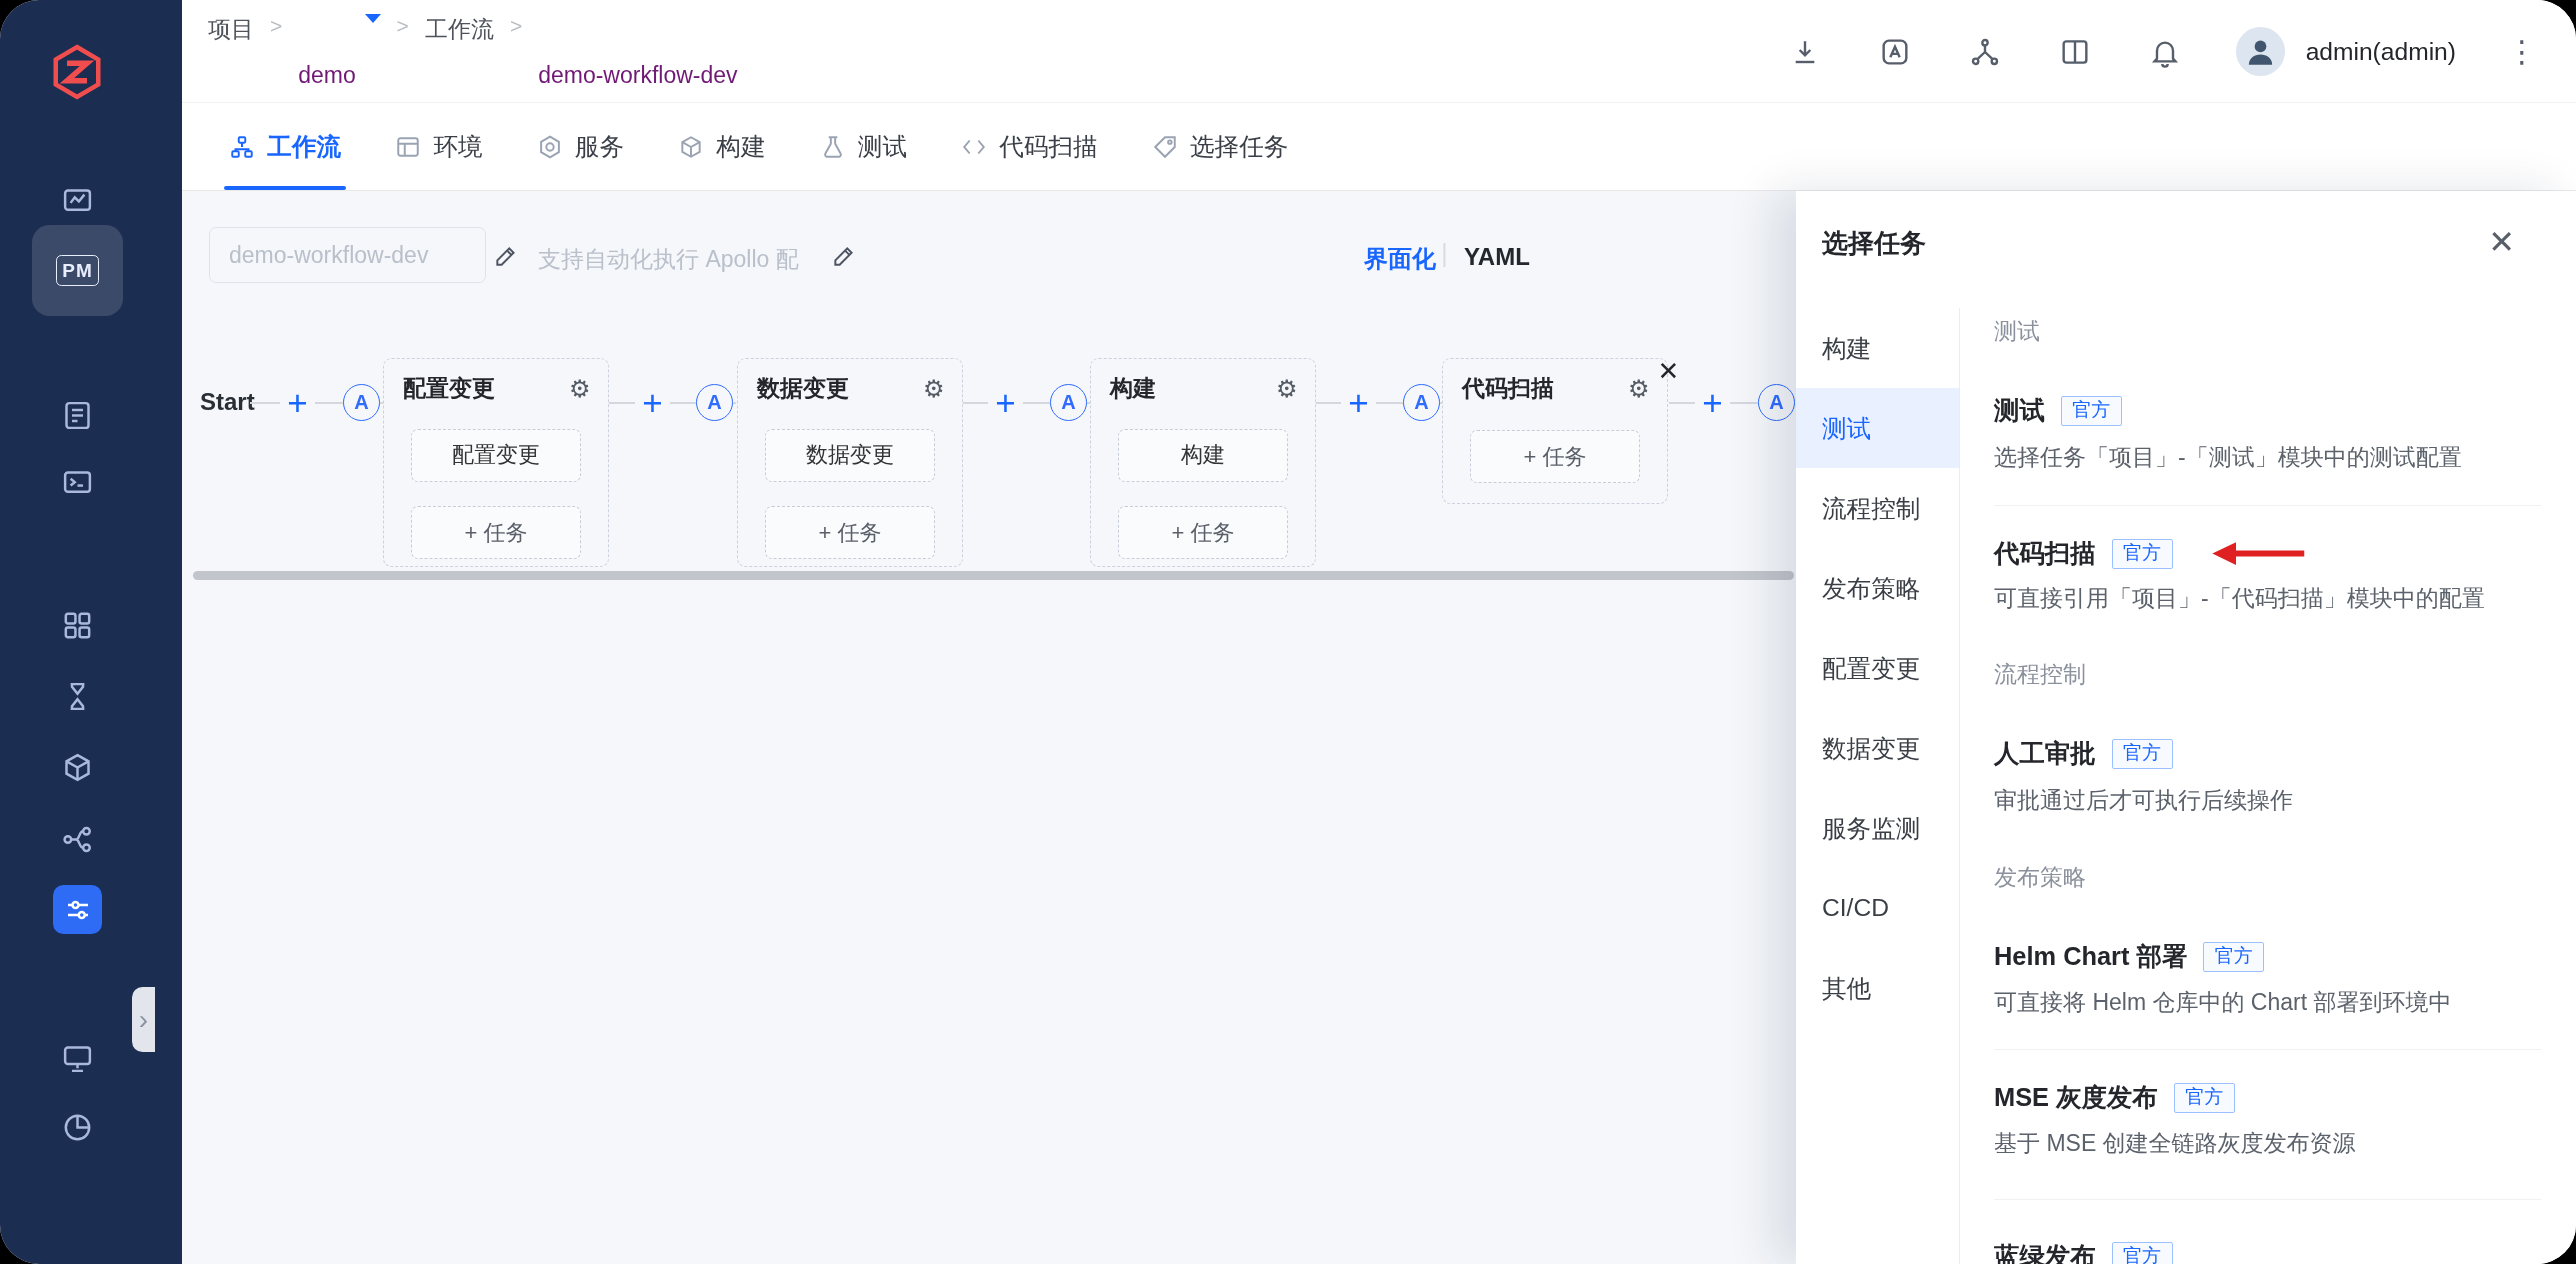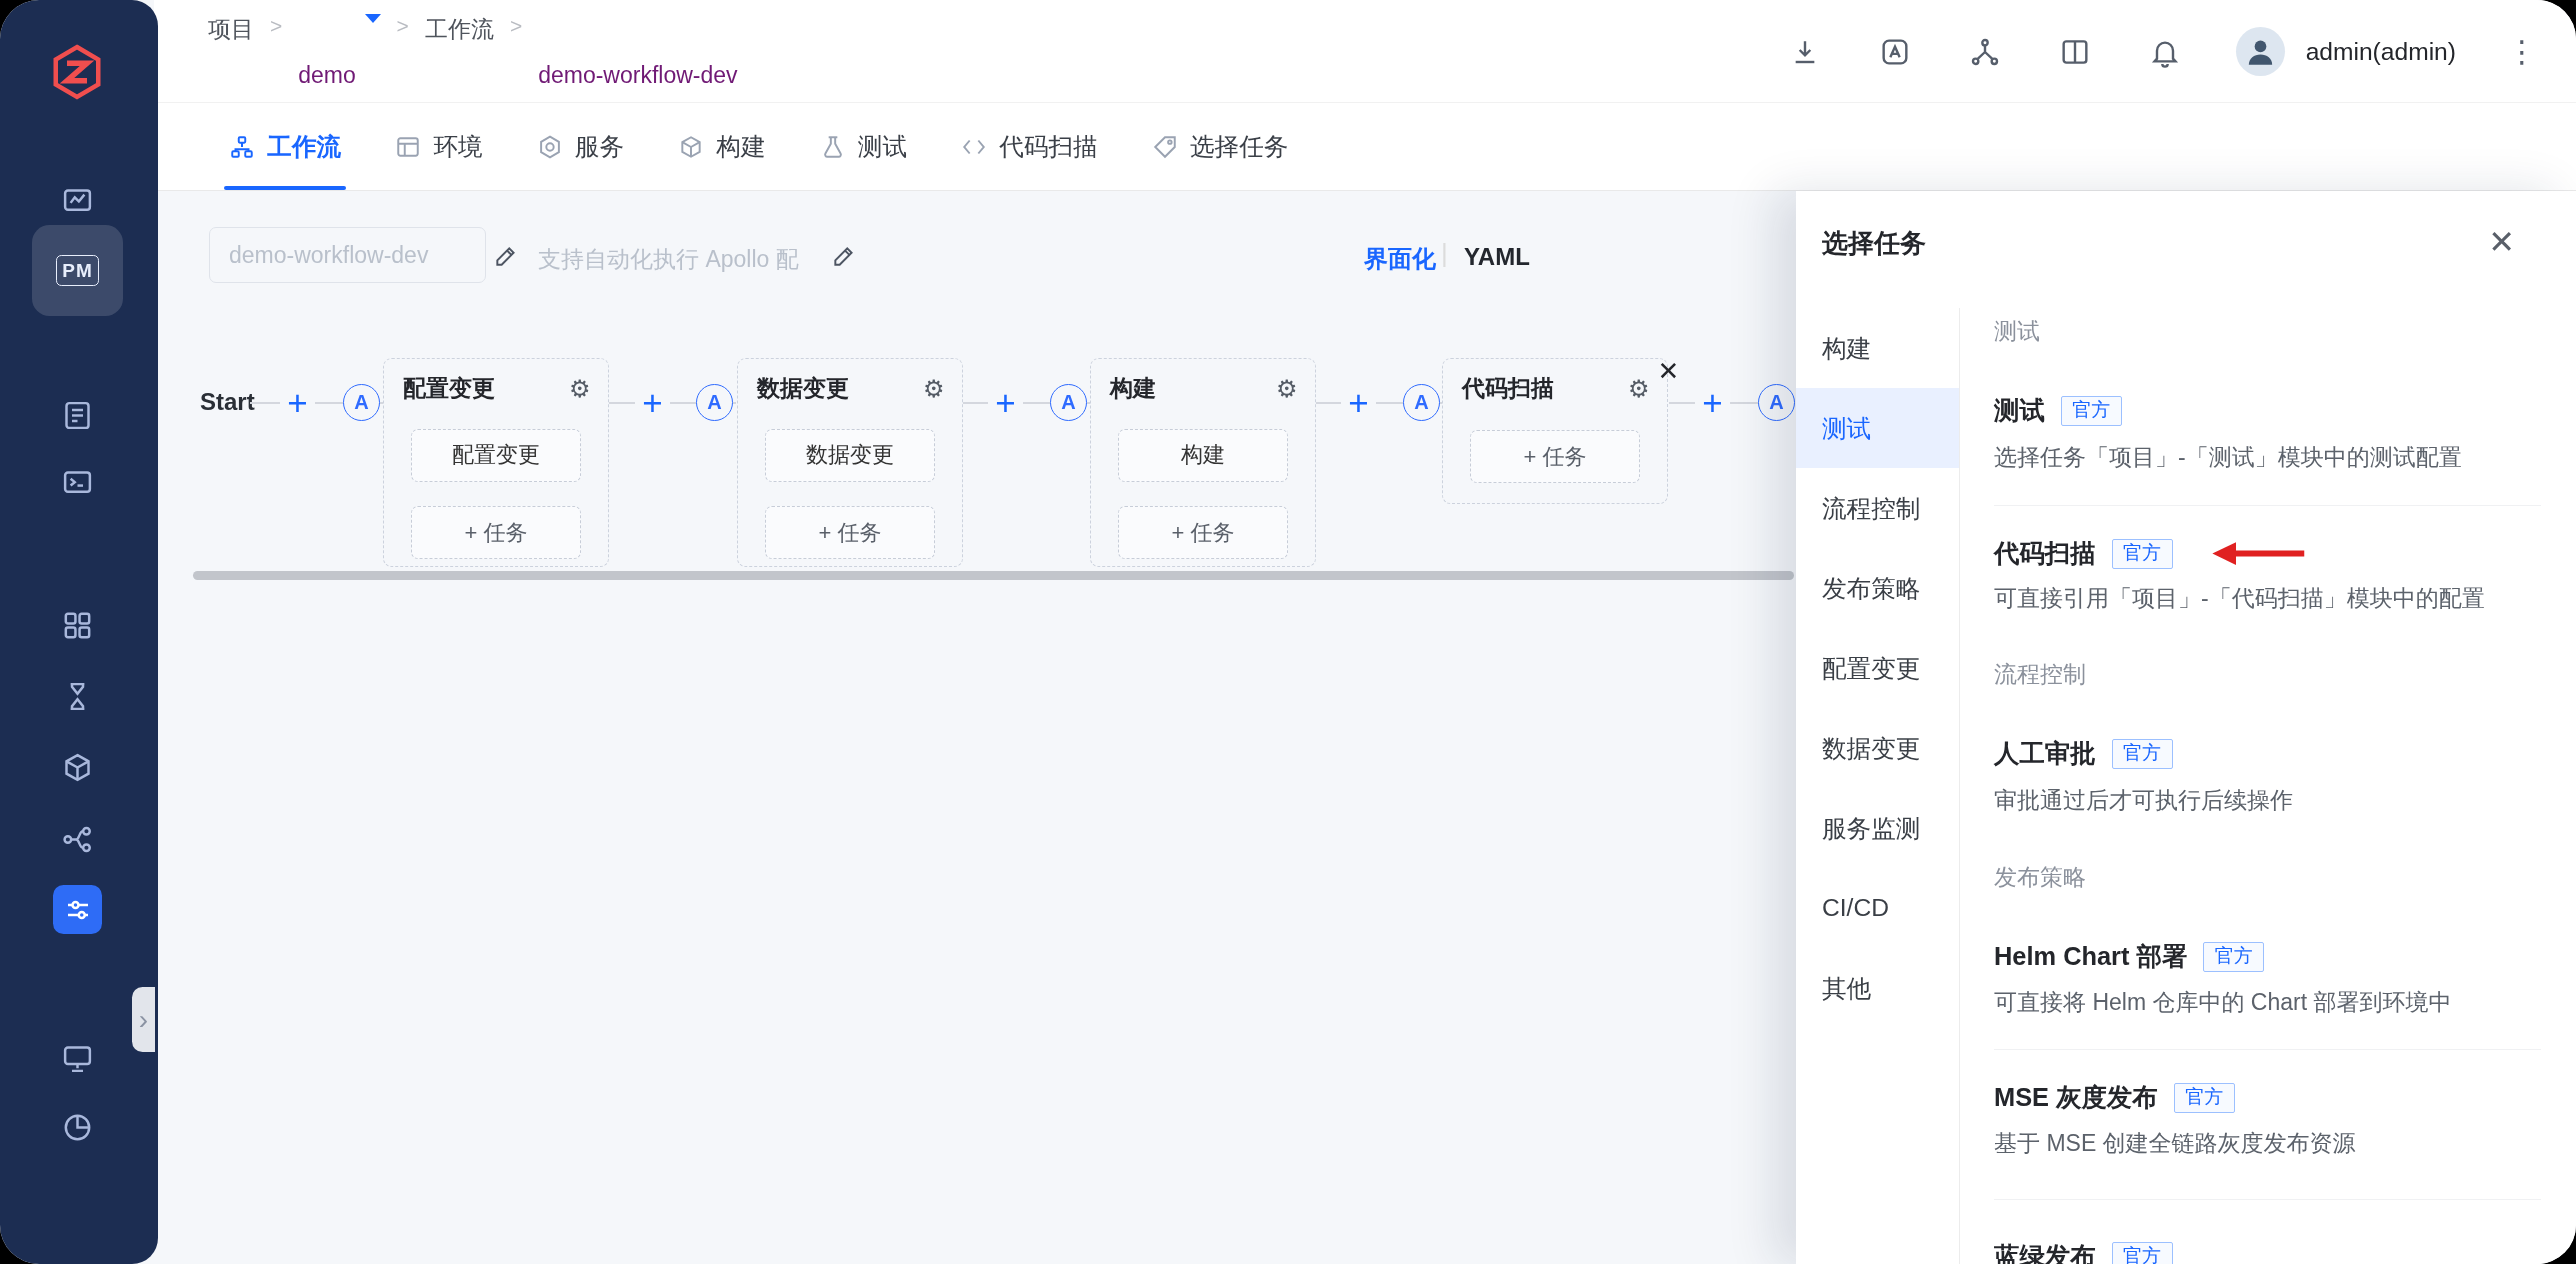--- a/index.html
+++ b/index.html
@@ -1,20 +1,20 @@
 <!DOCTYPE html>
 <html style="font-size:14px"><head>
 <meta charset="utf-8">
 <style>
   html,body{margin:0;padding:0;background:#000;}
   body{width:2576px;height:1264px;position:relative;font-family:"Liberation Sans","DejaVu Sans",sans-serif;-webkit-font-smoothing:antialiased;}
   .app{position:absolute;inset:0;border-radius:39px;overflow:hidden;background:#f5f7fa;}
 
   
-  .sidebar{position:absolute;left:0;top:0;bottom:0;width:158px;background:#1c2d52;z-index:30;border-radius:26px;}
+  .sidebar{position:absolute;left:0;top:0;bottom:0;width:182px;background:#1c2d52;z-index:30;}
   .sb-item{position:absolute;left:53px;width:49px;height:49px;display:flex;align-items:center;justify-content:center;color:#a9b8dc;}
   .sb-item svg{width:33px;height:33px;}
   .sb-logo{position:absolute;left:47px;top:42px;width:60px;height:60px;display:flex;align-items:center;justify-content:center;}
   .sb-active-bg{position:absolute;left:32px;top:225px;width:91px;height:91px;background:rgba(255,255,255,0.14);border-radius:17.5px;display:flex;align-items:center;justify-content:center;color:#e8eefc;}
   .sb-blue{position:absolute;left:53px;top:885px;width:49px;height:49px;background:#2e6cf6;border-radius:10.5px;display:flex;align-items:center;justify-content:center;color:#fff;font-size:26px;}
   .sb-handle{position:absolute;left:132px;top:987px;width:23px;height:65px;background:#e2e5eb;border-radius:10.5px 0 0 10.5px;display:flex;align-items:center;justify-content:center;color:#8b93a3;font-size:28px;z-index:31;}
   .pm-box{border:1.8px solid currentColor;border-radius:5.3px;padding:3.5px 5.3px;font-size:19px;font-weight:700;letter-spacing:0.9px;}
 
   
   .topbar{position:absolute;left:154px;top:0;right:0;height:103px;background:#fff;border-bottom:0.9px solid #f1f1f1;display:flex;align-items:center;padding-left:54px;box-sizing:border-box;z-index:20;}

